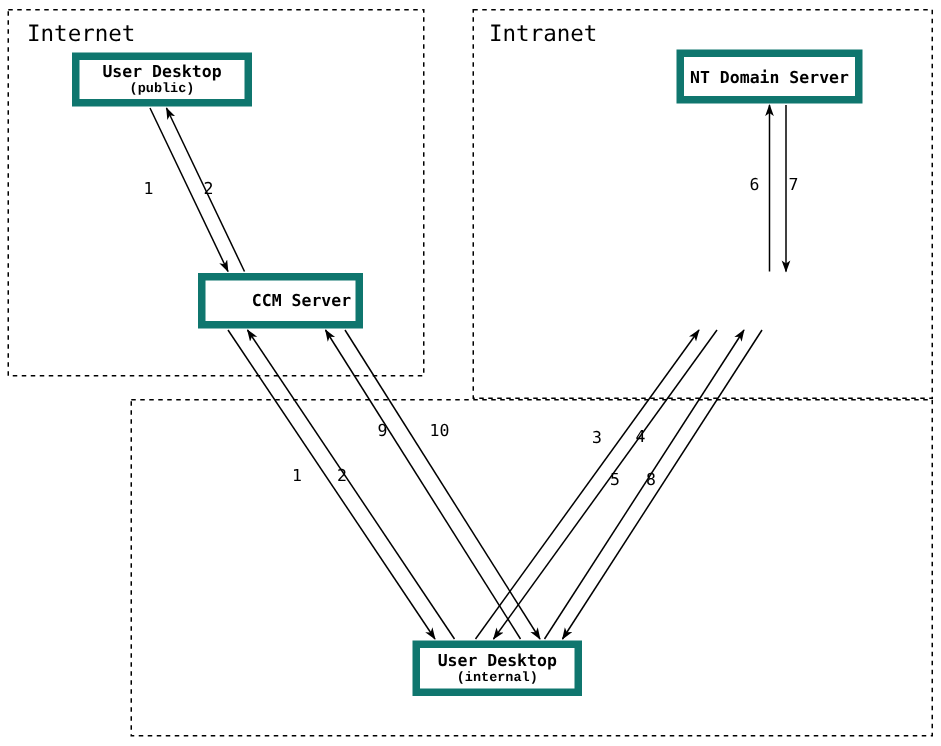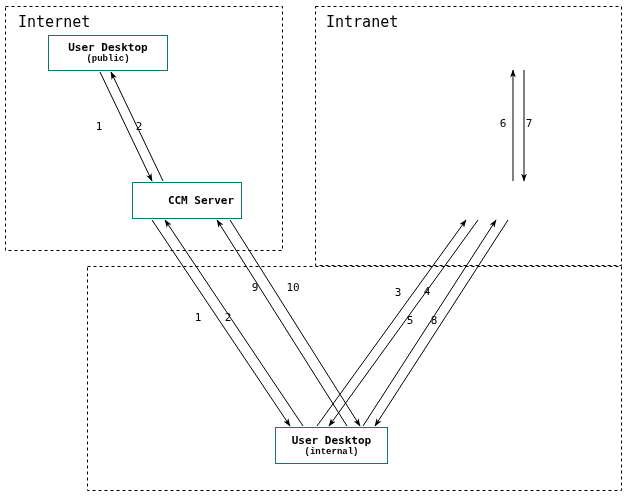--- a/index.html
+++ b/index.html
@@ -27,21 +27,21 @@
     position: absolute;
     font-family: "DejaVu Sans Mono", "Liberation Mono", monospace;
     font-size: 15px;
     color: #000000;
     white-space: nowrap;
     letter-spacing: 0px;
   }
   .node-box {
     position: absolute;
     box-sizing: border-box;
-    border: 1px solid #0f766e;
+    border: 5px solid #0f766e;
     background: #ffffff;
     display: flex;
     flex-direction: column;
     align-items: center;
     justify-content: center;
     color: #000000;
   }
   .node-title {
     font-family: "DejaVu Sans Mono", "Liberation Mono", monospace;
     font-size: 11px;
@@ -131,20 +131,23 @@
 
   <div class="node-box" style="left:48px; top:35px; width:120px; height:36px;">
     <div class="node-title">User Desktop</div>
     <div class="node-sub">(public)</div>
   </div>
 
   <div class="node-box" style="left:132px; top:182px; width:110px; height:37px;padding-left:28px;">
     <div class="node-title">CCM Server</div>
   </div>
 
+  <div class="node-box" style="left:451px; top:33px; width:124px; height:36px;">
+    <div class="node-title">NT Domain Server</div>
+  </div>
 
 
   <div class="node-box" style="left:275px; top:427px; width:113px; height:37px;">
     <div class="node-title">User Desktop</div>
     <div class="node-sub">(internal)</div>
   </div>
 
   <div class="edge-label" style="left:99px;  top:126px;">1</div>
   <div class="edge-label" style="left:139px; top:126px;">2</div>
   <div class="edge-label" style="left:198px; top:317px;">1</div>

